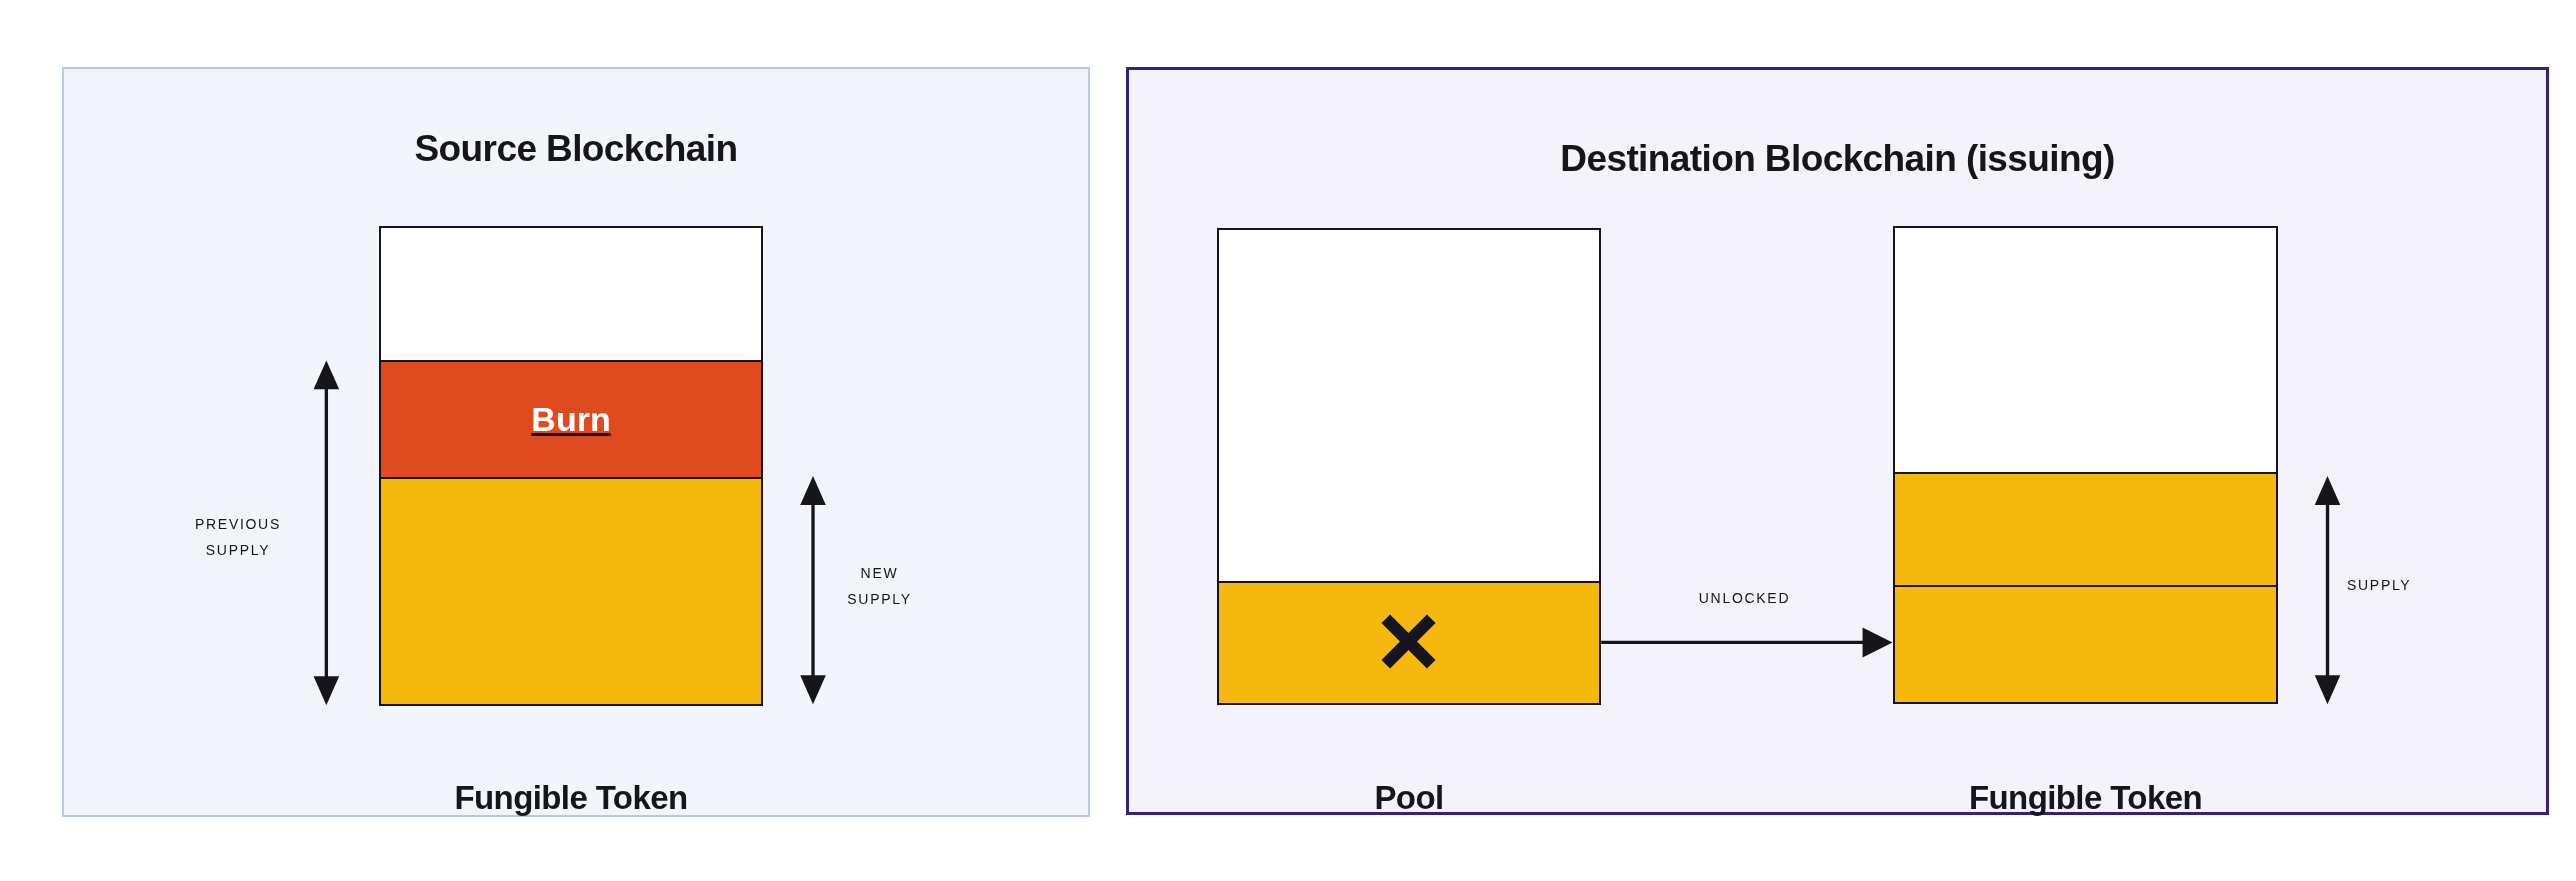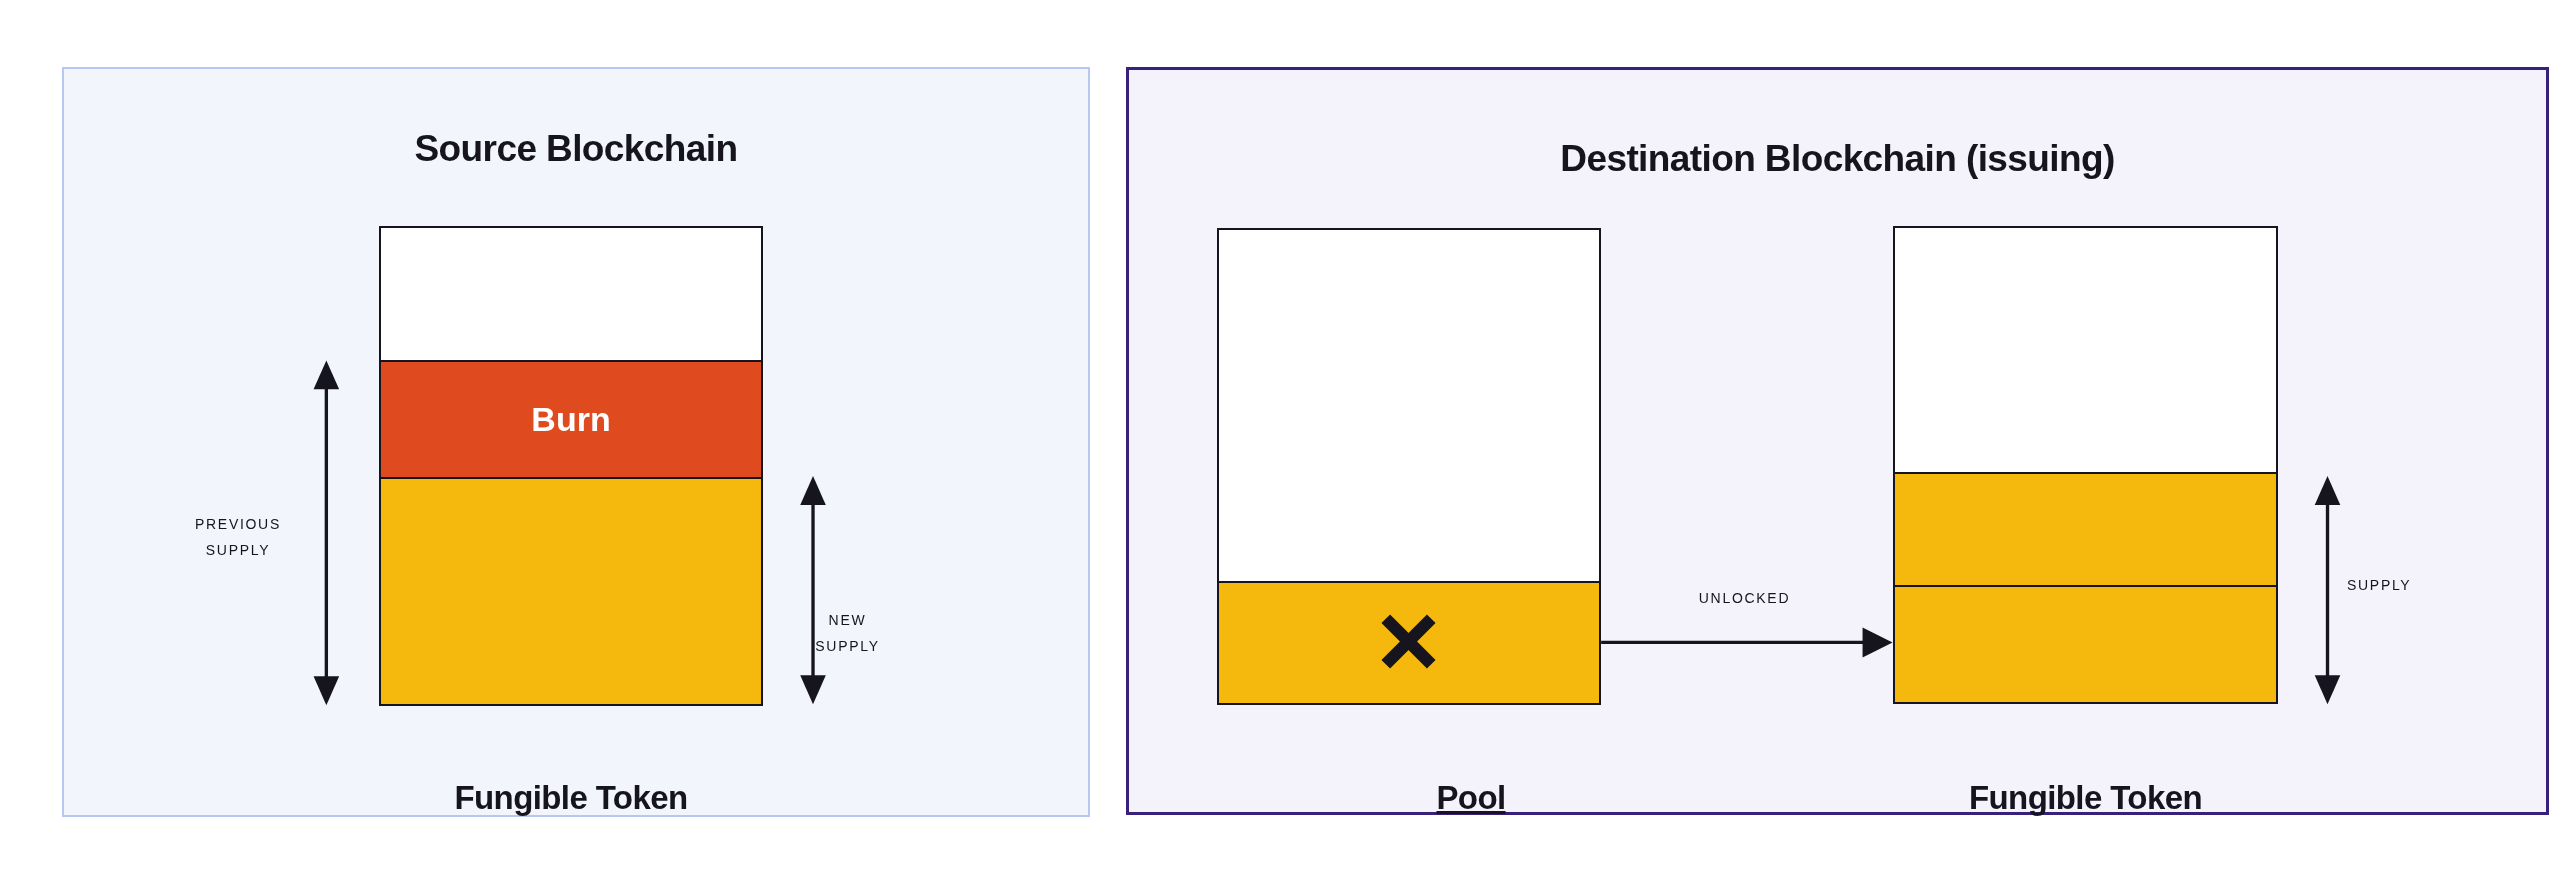--- a/index.html
+++ b/index.html
@@ -36,21 +36,21 @@
     position:absolute;
     font-size:37px;font-weight:700;line-height:45px;
     text-align:center;color:var(--ink);
     letter-spacing:-0.6px;
   }
   .title-source{left:229px;top:126px;width:694px;}
   .title-dest{left:1281px;top:136px;width:1113px;}
 
   .bar{
     position:absolute;display:flex;flex-direction:column;
-    border:2.2px solid var(--ink);background:#ffffff;
+    border:2.2px solid var(--ink);background:#ffffff;text-decoration:underline;
   }
   .bar-left{left:379px;top:226px;width:384px;height:480px;}
   .bar-pool{left:1217px;top:228px;width:384px;height:477px;}
   .bar-ft-right{left:1893px;top:226px;width:385px;height:478px;}
 
   .seg{width:100%;flex:0 0 auto;}
   .seg-white{background:#ffffff;}
   .seg-orange{
     background:var(--accent-orange);
     border-top:2.2px solid var(--ink);
@@ -72,30 +72,30 @@
     color:#ffffff;font-size:34px;font-weight:700;letter-spacing:0px;
   }
 
   .big-label{
     position:absolute;text-align:center;
     font-size:33px;font-weight:700;color:var(--ink);
     letter-spacing:-0.6px;
     margin-top:36px;
   }
   .label-ft-left{left:379px;top:743px;width:384px;}
-  .label-pool{left:1279px;top:743px;width:384px;text-decoration:underline;}
+  .label-pool{left:1217px;top:743px;width:384px;}
   .label-ft-right{left:1893px;top:743px;width:385px;}
 
   .small-label{
     position:absolute;text-align:center;
     font-size:14px;font-weight:400;letter-spacing:1.7px;
     line-height:25.6px;color:var(--ink);
   }
   .label-prev{left:138px;top:512px;width:200px;}
-  .label-new{left:764px;top:561px;width:167px;margin-top:47px;}
+  .label-new{left:796px;top:561px;width:167px;}
   .label-unlocked{left:1636px;top:586px;width:217px;}
   .label-supply{left:2347px;top:573px;width:178px;text-align:left;}
 
   .overlay{
     position:absolute;left:0;top:0;width:2576px;height:881px;
     pointer-events:none;
   }
   .cross{position:absolute;left:1378px;top:611px;}
 </style>
 </head>

